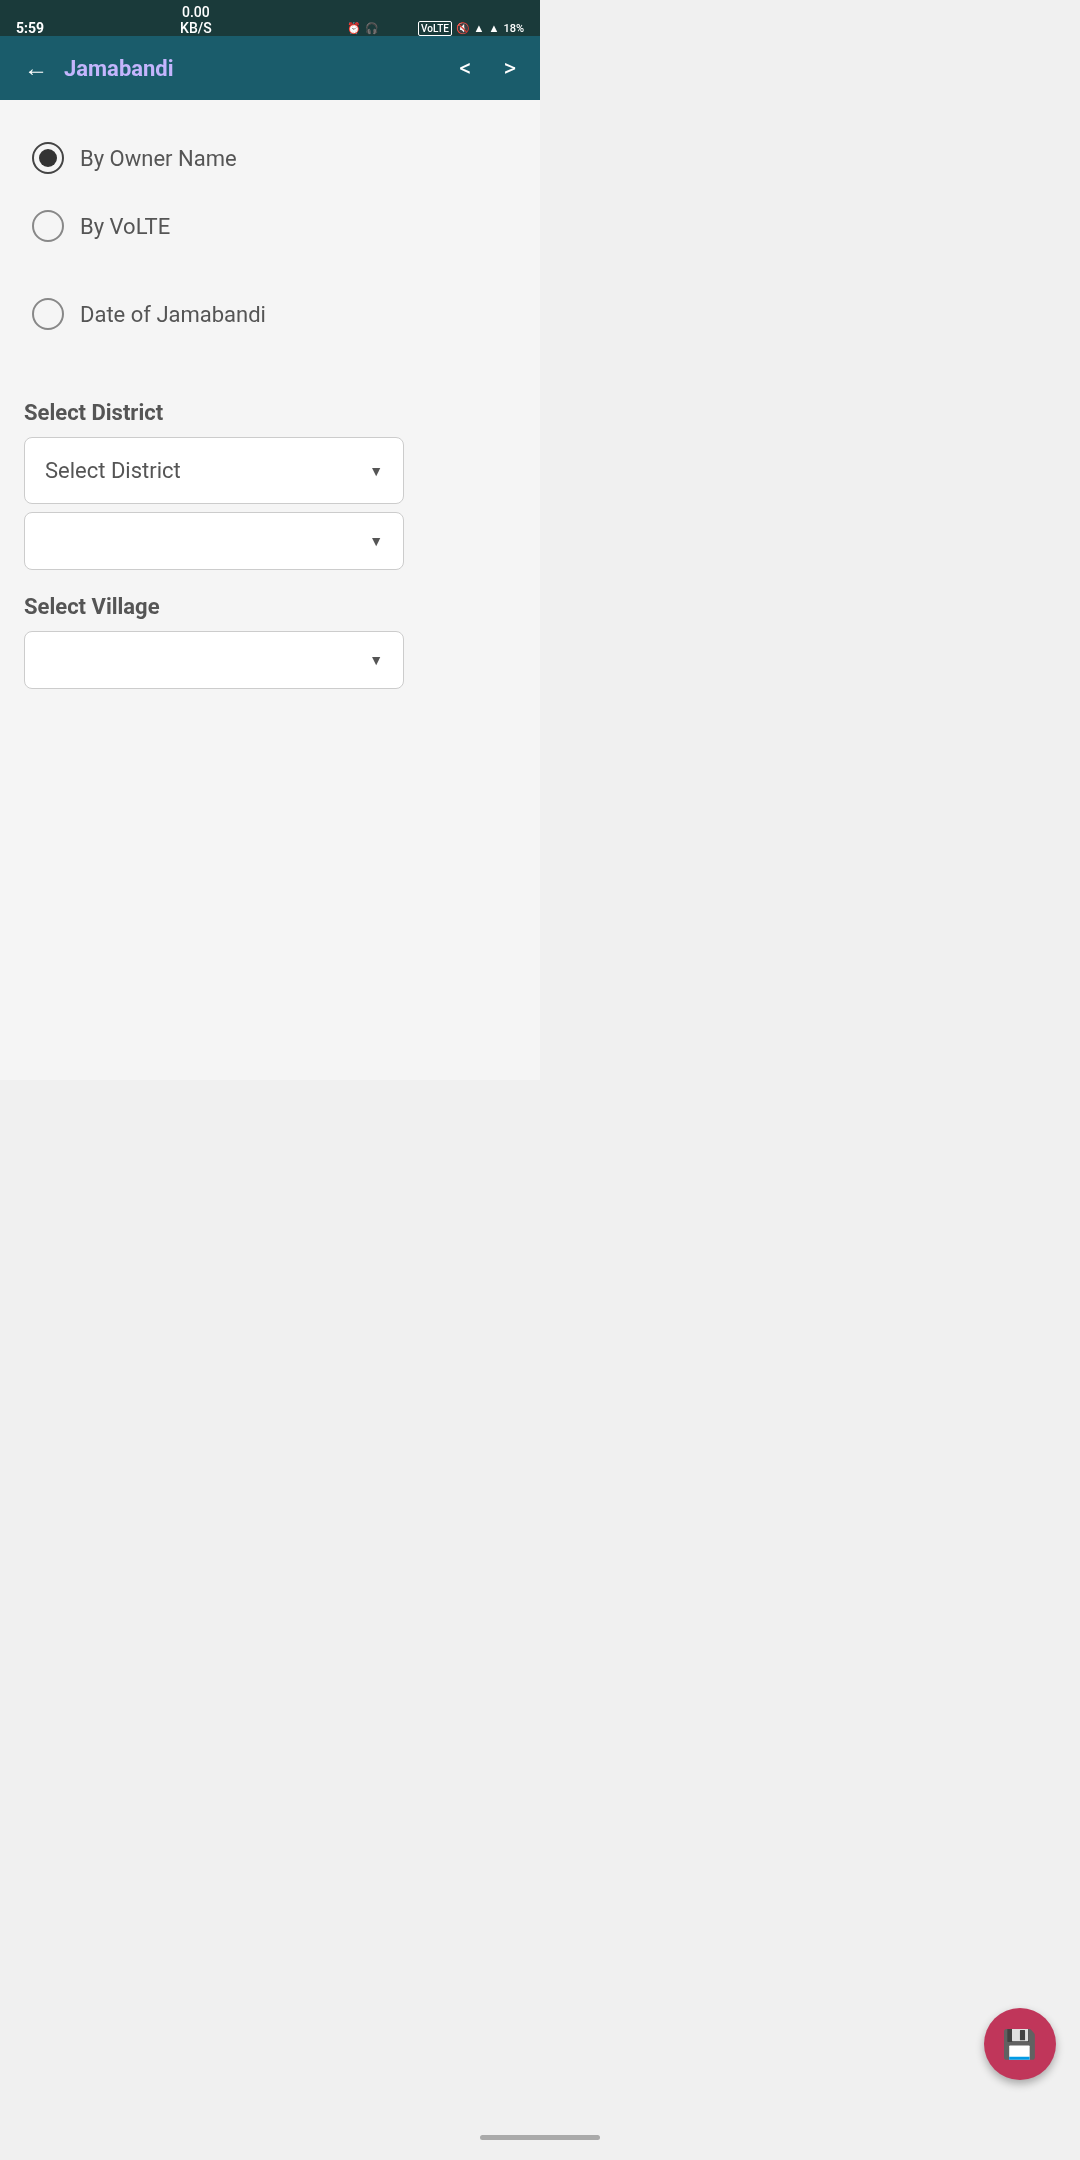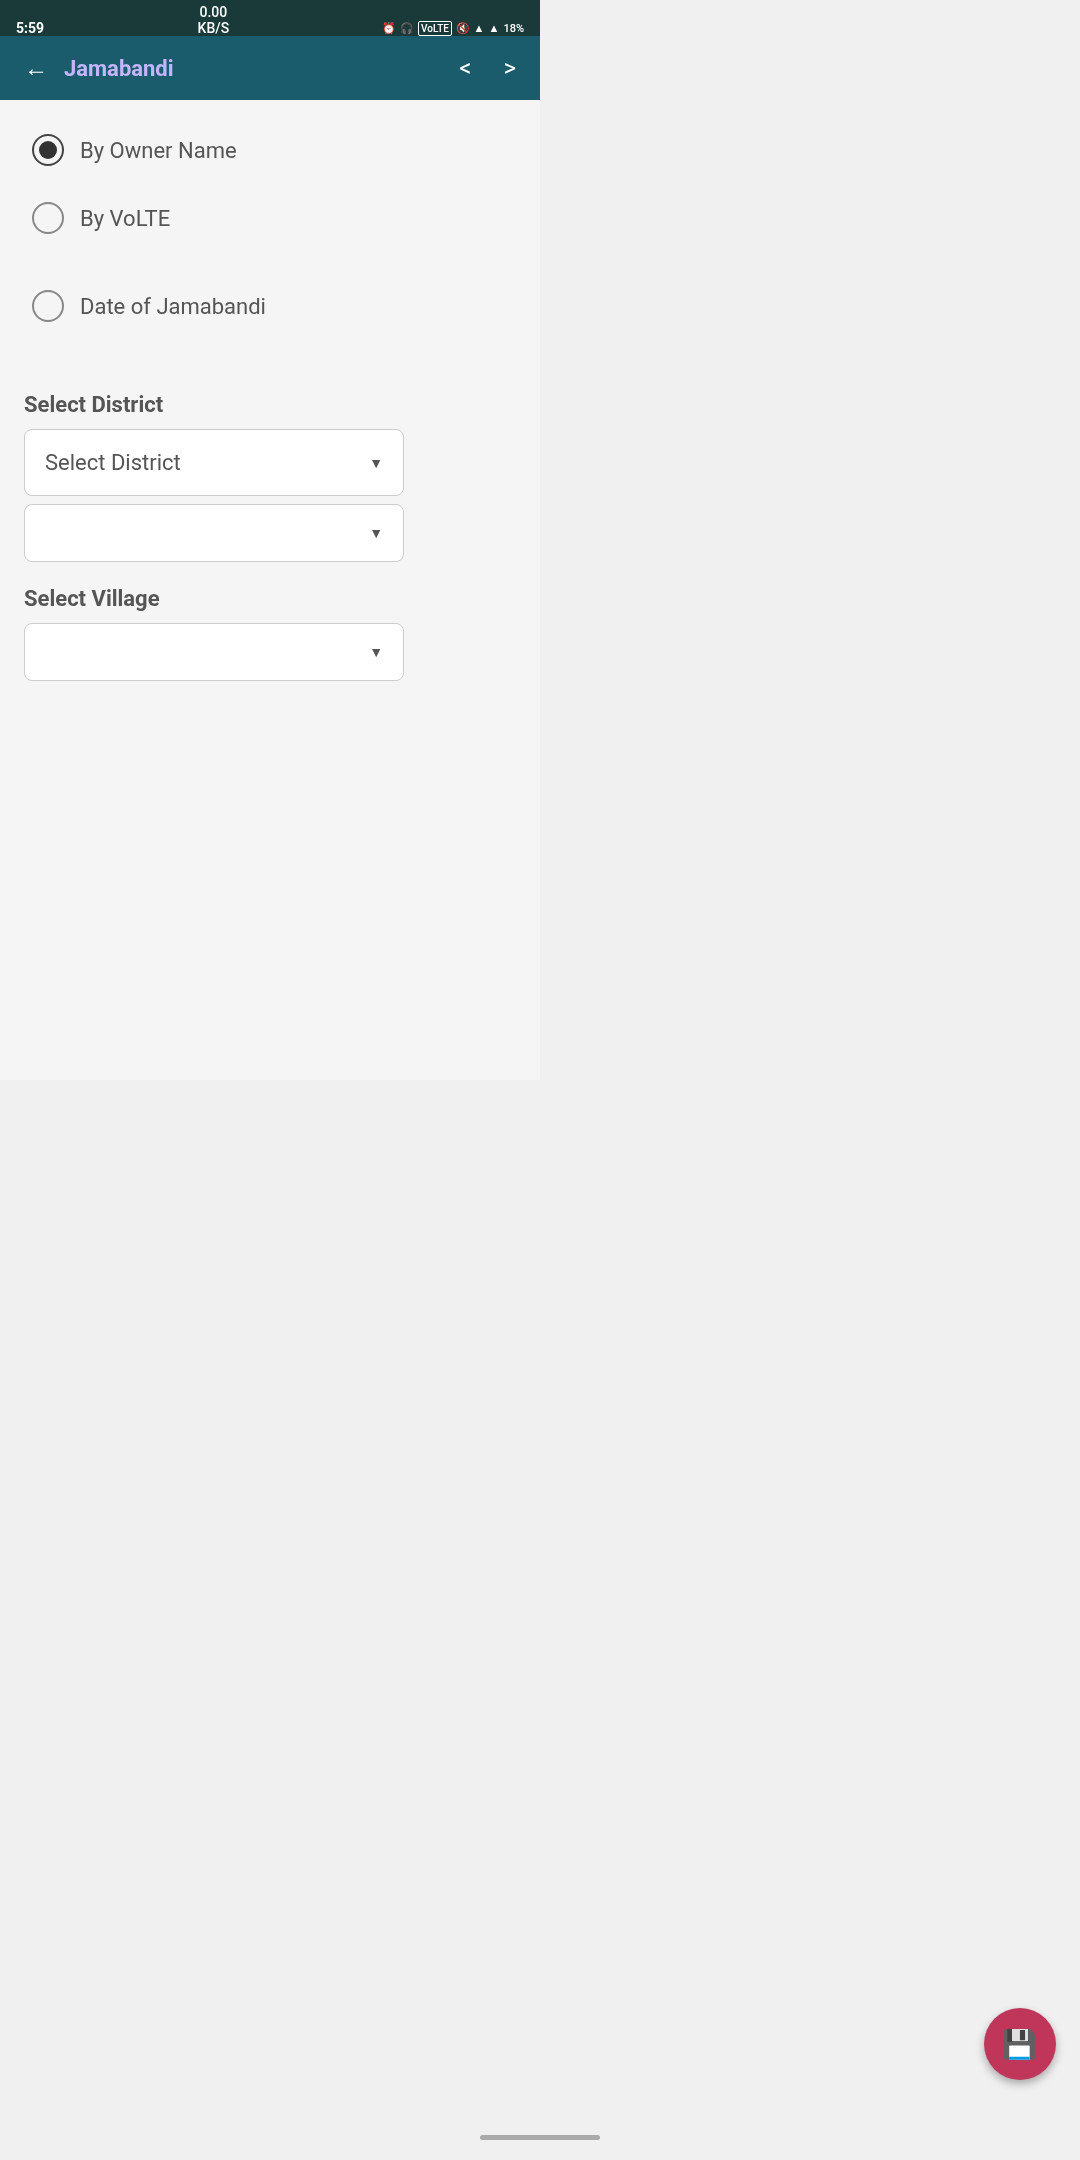--- a/index.html
+++ b/index.html
@@ -105,21 +105,21 @@
       height: 80px;
       background: #b0b0b0;
       border-radius: 3px;
       position: absolute;
       top: 0;
     }
 
     
     .content {
       background: #f5f5f5;
-      padding: 16px 24px 120px 24px;
+      padding: 24px 24px 120px 24px;
       min-height: calc(1080px - 100px);
       position: relative;
     }
 
     
     .radio-group {
       margin-bottom: 8px;
     }
 
     .radio-item {
@@ -234,21 +234,21 @@
 
 <div class="status-bar">
   <span class="status-bar-left">5:59</span>
   <span class="status-bar-center">
     <span style="white-space:pre;text-align:center;font-size:14px;">0.00
 KB/S</span>
   </span>
   <div class="status-bar-right">
     <span>⏰</span>
     <span>🎧</span>
-    <span style="font-size:10px;border:1px solid white;padding:1px 2px;border-radius:2px;">VoLTE</span>
+    <span style="font-size:10px;border:1px solid white;padding:1px 2px;border-radius:2px;margin-left:35px;">VoLTE</span>
     <span>🔇</span>
     <span>▲</span>
     <span>▲</span>
     <span>18%</span>
   </div>
 </div>
 
 <div class="toolbar">
   <span class="toolbar-back">←</span>
   <span class="toolbar-title">Jamabandi</span>

